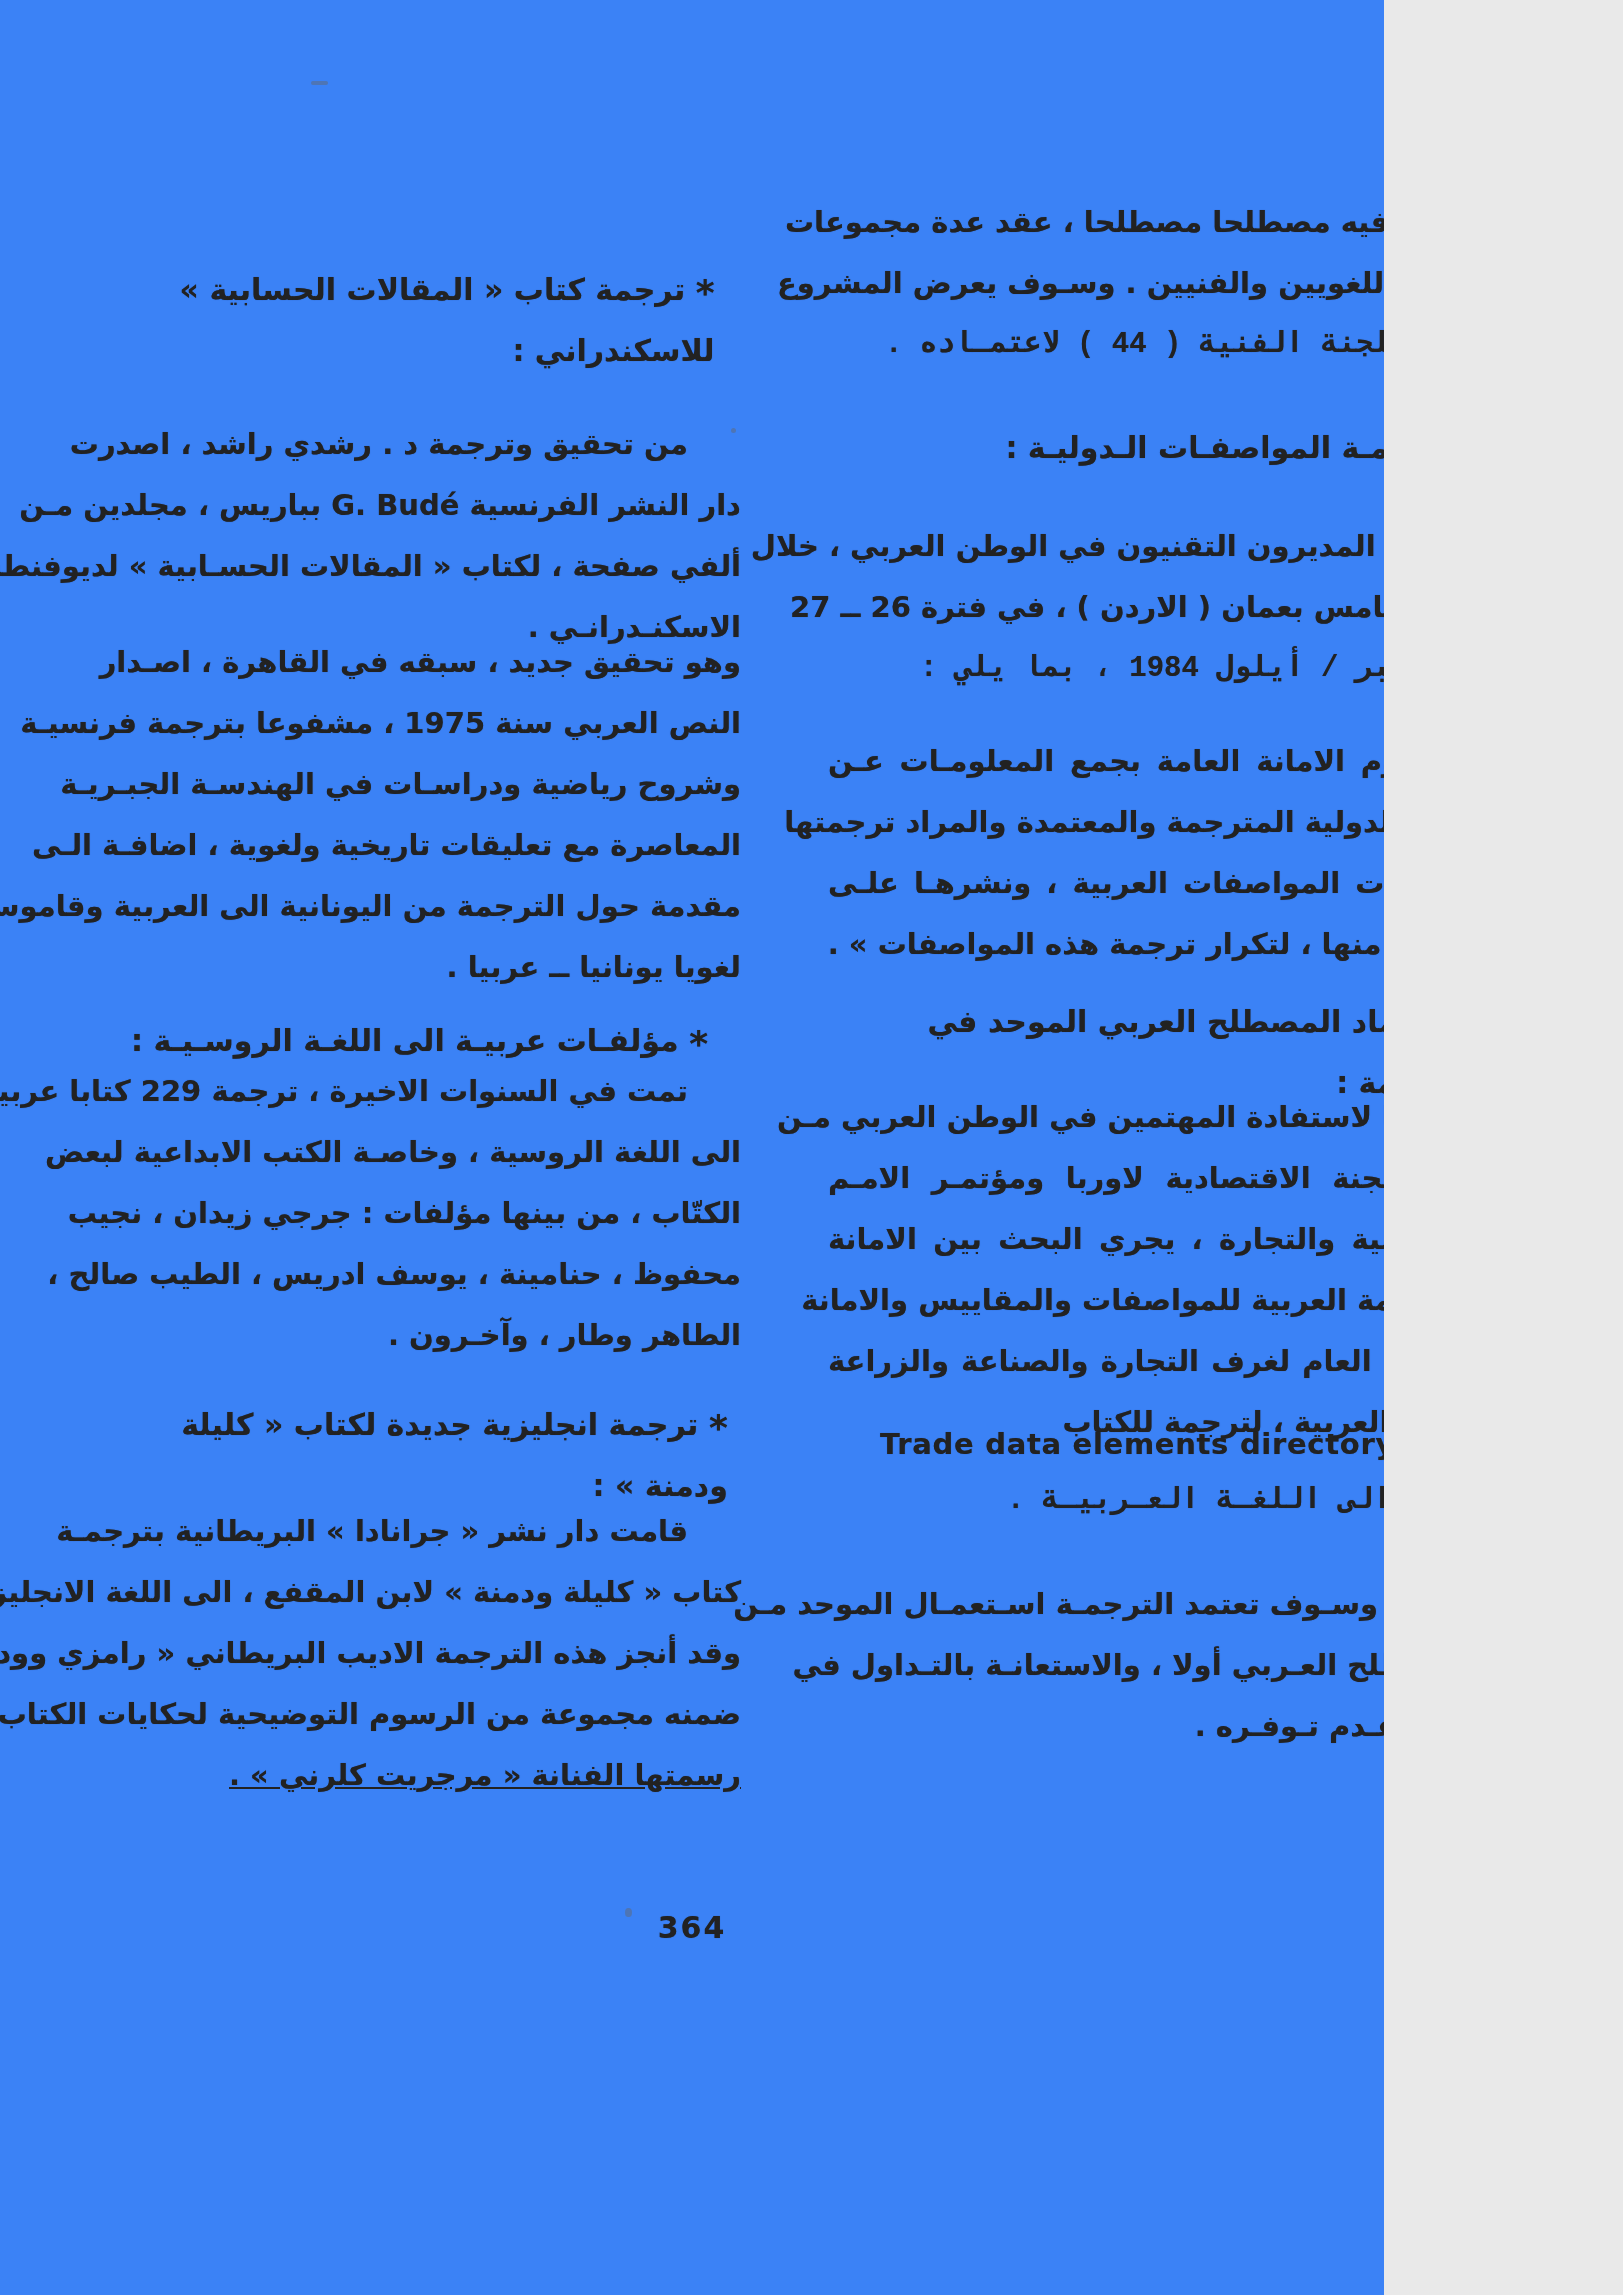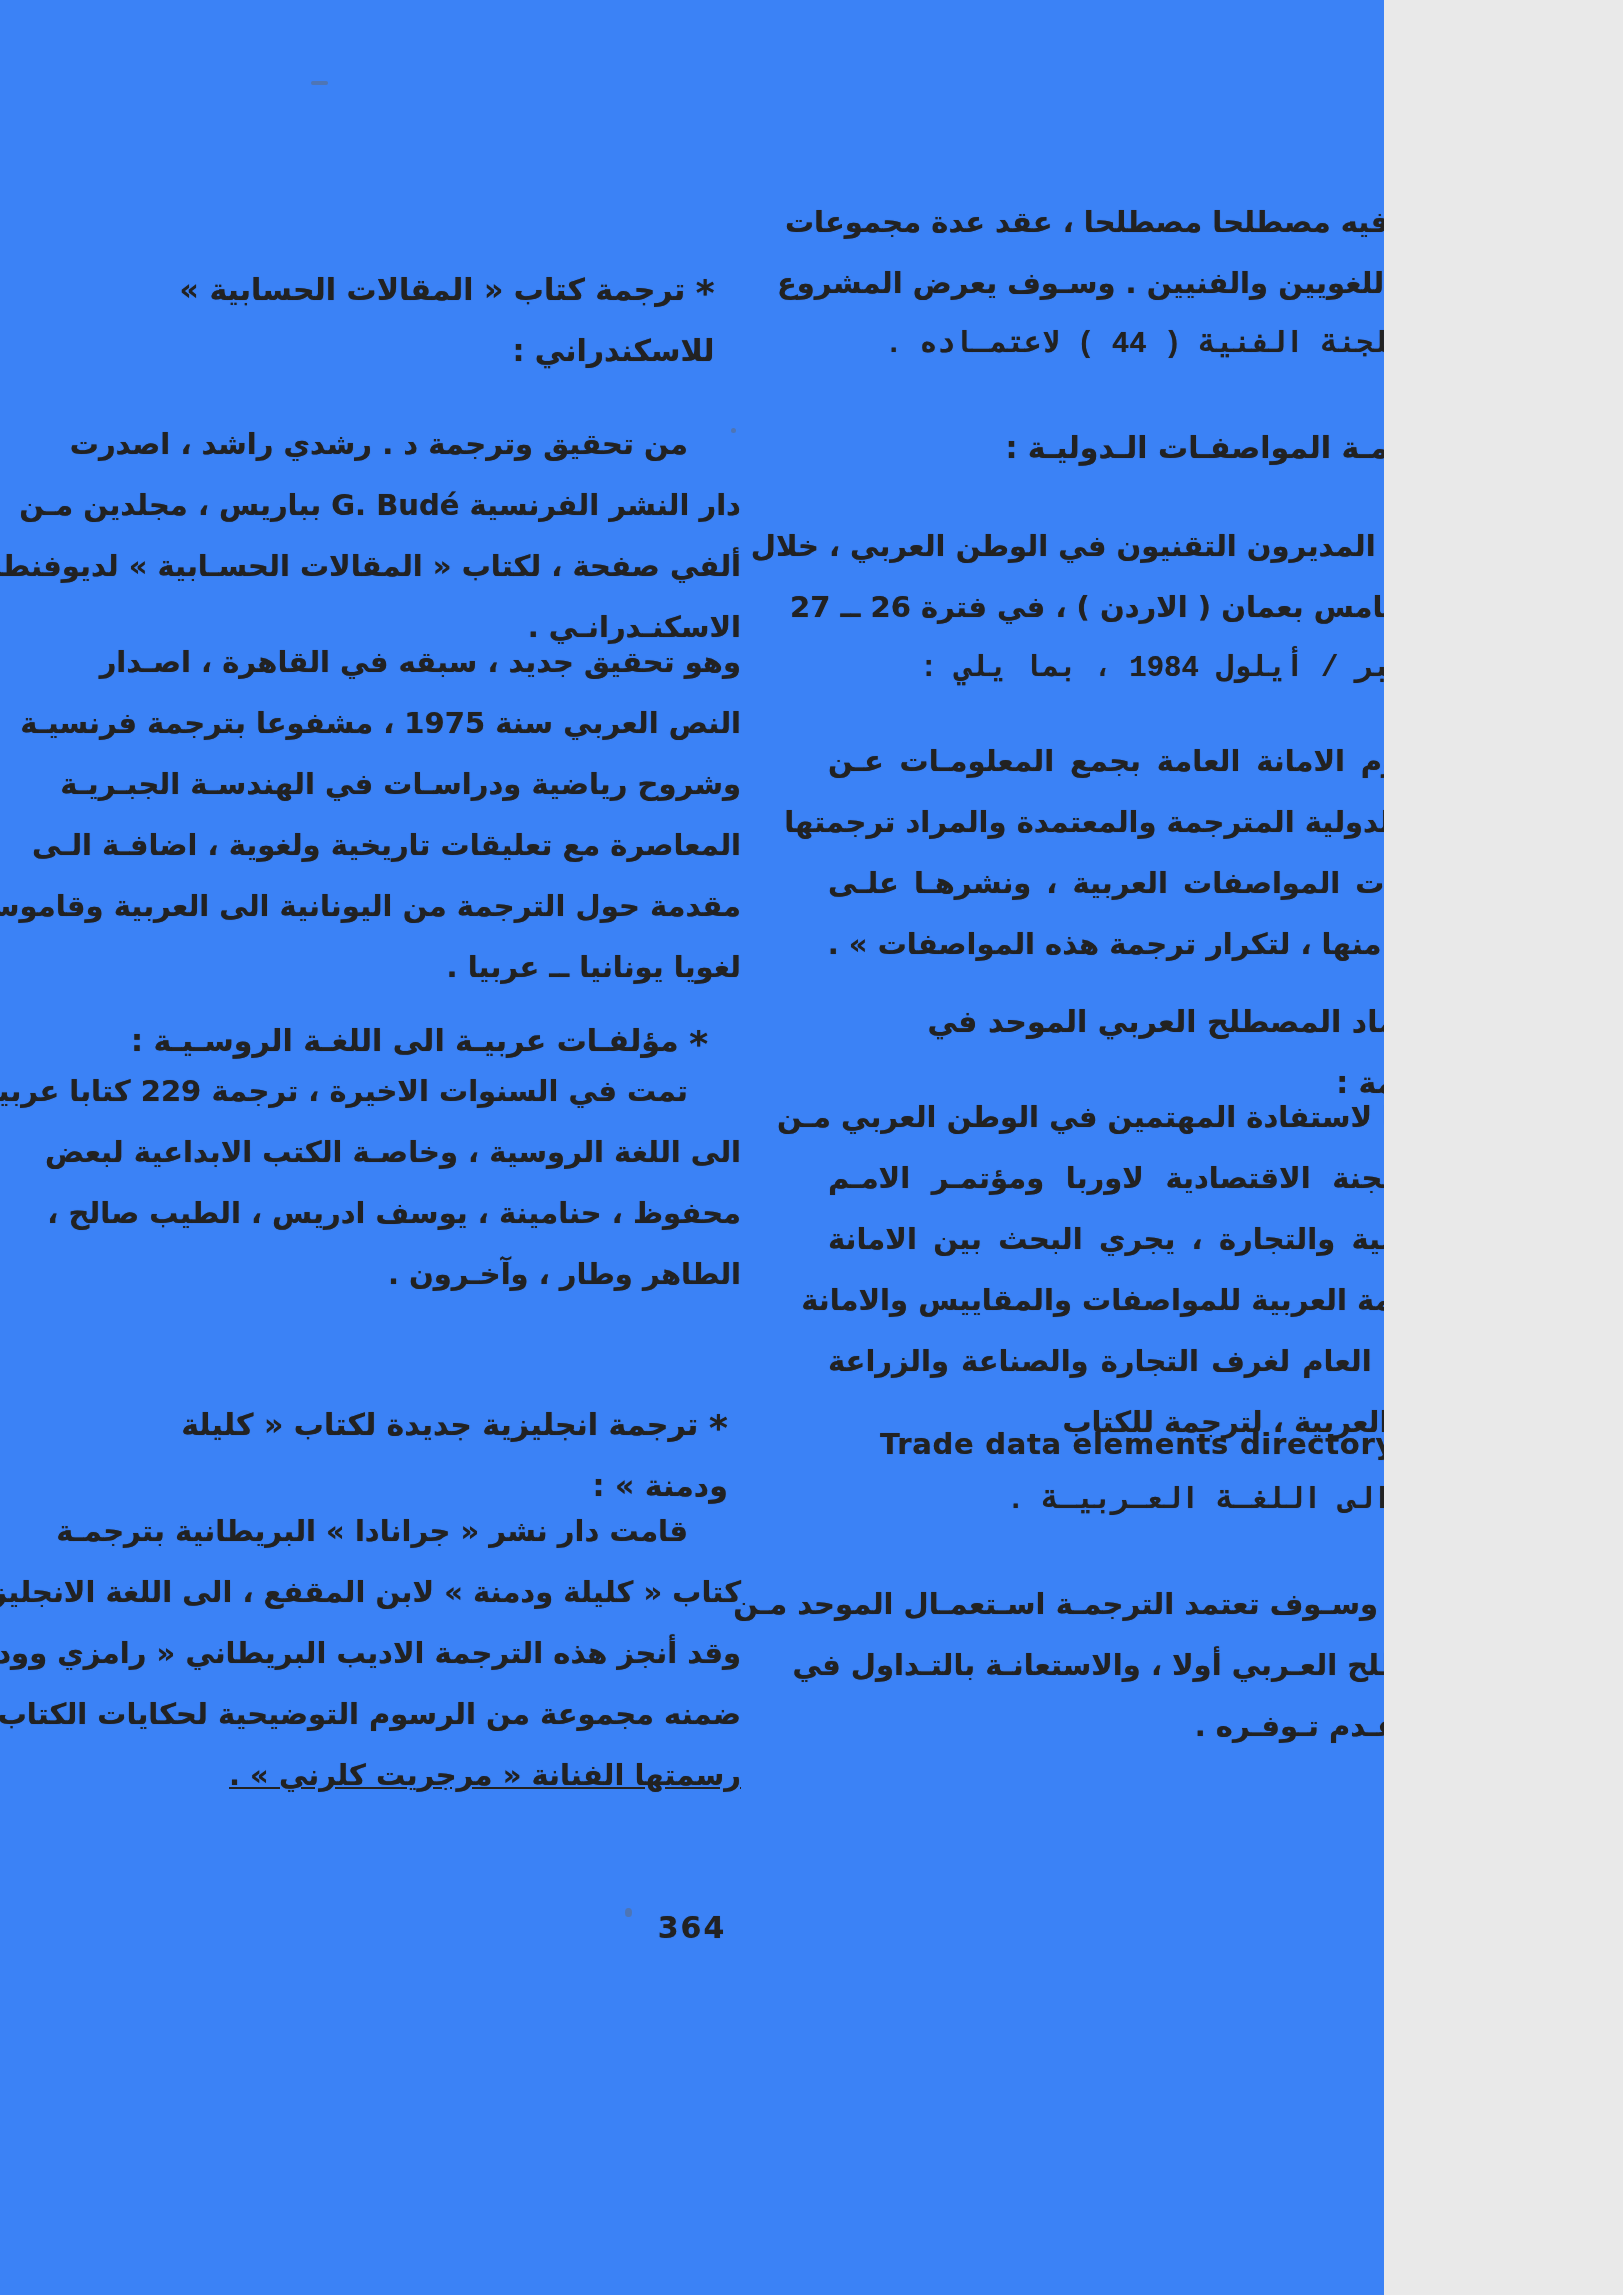--- a/index.html
+++ b/index.html
@@ -145,20 +145,21 @@
       <div class="ln r">لغويا يونانيا ــ عربيا .</div>
     </section>
 
     <div class="blk hd" style="top:960px; padding-right:33px">
       <span class="star">*</span><span>مؤلفـات عربيـة الى اللغـة الروسـيـة :</span>
     </div>
 
     <section class="blk" style="top:1013px">
       <div class="ln j ind-sm">تمت في السنوات الاخيرة ، ترجمة 229 كتابا عربيا</div>
       <div class="ln j">الى اللغة الروسية ، وخاصـة الكتب الابداعية لبعض</div>
+      <div class="ln j">الكتّاب ، من بينها مؤلفات : جرجي زيدان ، نجيب</div>
       <div class="ln j">محفوظ ، حنامينة ، يوسف ادريس ، الطيب صالح ،</div>
       <div class="ln r">الطاهر وطار ، وآخـرون .</div>
     </section>
 
     <div class="blk hd" style="top:1344px; padding-right:13.2px">
       <span class="star">*</span><span>ترجمة انجليزية جديدة لكتاب « كليلة ودمنة » :</span>
     </div>
 
     <section class="blk" style="top:1453px">
       <div class="ln j ind-sm">قامت دار نشر « جرانادا » البريطانية بترجمـة</div>

